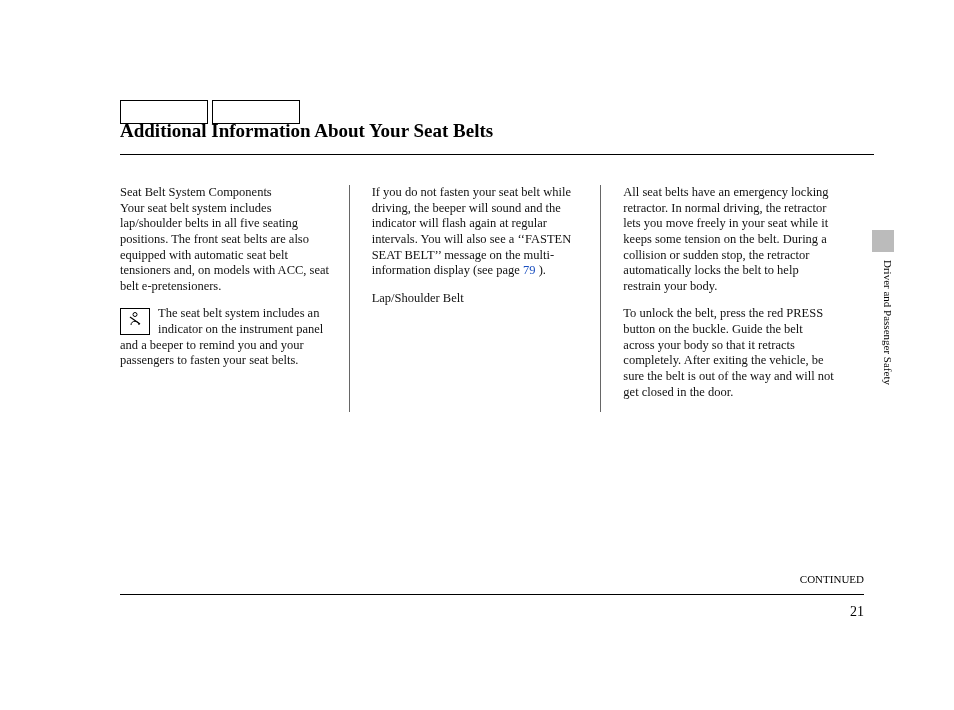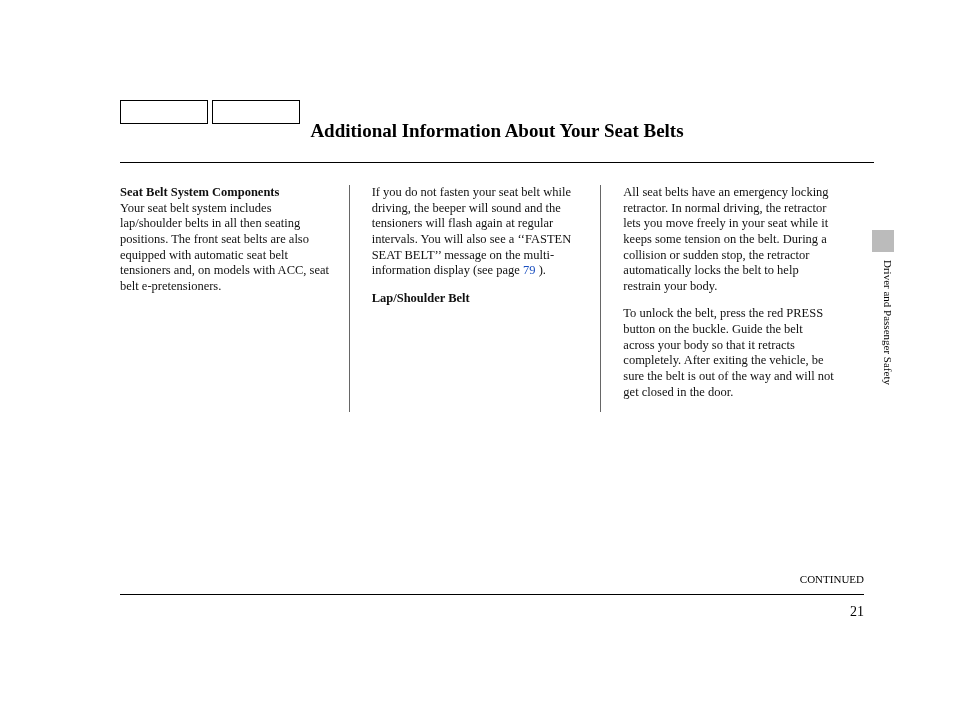--- a/index.html
+++ b/index.html
@@ -31,22 +31,22 @@
     width: 86px;
     height: 22px;
     border: 1px solid #000;
   }
   .title-row {
     position: absolute;
     top: 120px;
     left: 120px;
     right: 80px;
     border-bottom: 1px solid #000;
-    padding-bottom: 20px;
-    text-align: center;
+    padding-bottom: 12px;
+    text-align: left;
   }
   .title {
     font-family: Georgia, 'Times New Roman', serif;
     font-weight: bold;
     font-size: 19px;
     color: #000;
     margin: 0;
   }
   .columns {
     position: absolute;
@@ -62,21 +62,21 @@
   .col {
     flex: 1;
     border-right: 0.5px solid #666;
     padding-right: 18px;
   }
   .col:last-child {
     border-right: none;
     padding-right: 0;
   }
   .heading {
-    font-weight: bold;
+    font-weight: normal;
     margin: 0;
   }
   p {
     margin: 0 0 12px 0;
   }
   .link {
     color: #1a4fbf;
     margin-top: 46px;
   }
   .side-tab {
@@ -135,27 +135,37 @@
 
   <div class="title-row">
     <h1 class="title">Additional Information About Your Seat Belts</h1>
   </div>
 
   <div class="columns">
 
     <div class="col">
       <p>
         <span class="heading">Seat Belt System Components</span><br>
-        <span>Your seat belt system includes lap/shoulder belts in all then seating positions. The front seat belts are also equipped with automatic seat belt tensioners and, on models with ACC, seat belt e-pretensioners.</span>
+        <span>Your seat belt system includes lap/shoulder belts in all five seating positions. The front seat belts are also equipped with automatic seat belt tensioners and, on models with ACC, seat belt e-pretensioners.</span>
+      </p>
+      <p>
+        <span class="icon-wrap">
+          <svg width="16" height="16" viewBox="0 0 16 16">
+            <circle cx="8" cy="3.5" r="2" fill="none" stroke="#000" stroke-width="1"></circle>
+            <path d="M4 14 C4 9 12 9 12 14" fill="none" stroke="#000" stroke-width="1"></path>
+            <line x1="3" y1="6" x2="13" y2="13" stroke="#000" stroke-width="1.2"></line>
+          </svg>
+        </span>
+        <span>The seat belt system includes an indicator on the instrument panel and a beeper to remind you and your passengers to fasten your seat belts.</span>
       </p>
     </div>
 
     <div class="col">
       <p>
-        <span>If you do not fasten your seat belt while driving, the beeper will sound and the tensioners will flash again at regular intervals. You will also see a ‘‘FASTEN SEAT BELT’’ message on the multi-information display (see page </span>
+        <span>If you do not fasten your seat belt while driving, the beeper will sound and the indicator will flash again at regular intervals. You will also see a ‘‘FASTEN SEAT BELT’’ message on the multi-information display (see page </span>
         <span class="link">79</span>
         <span> ).</span>
       </p>
       <p>
         <span class="heading">Lap/Shoulder Belt</span><br>
       </p>
     </div>
 
     <div class="col">
       <p>All seat belts have an emergency locking retractor. In normal driving, the retractor lets you move freely in your seat while it keeps some tension on the belt. During a collision or sudden stop, the retractor automatically locks the belt to help restrain your body.</p>

